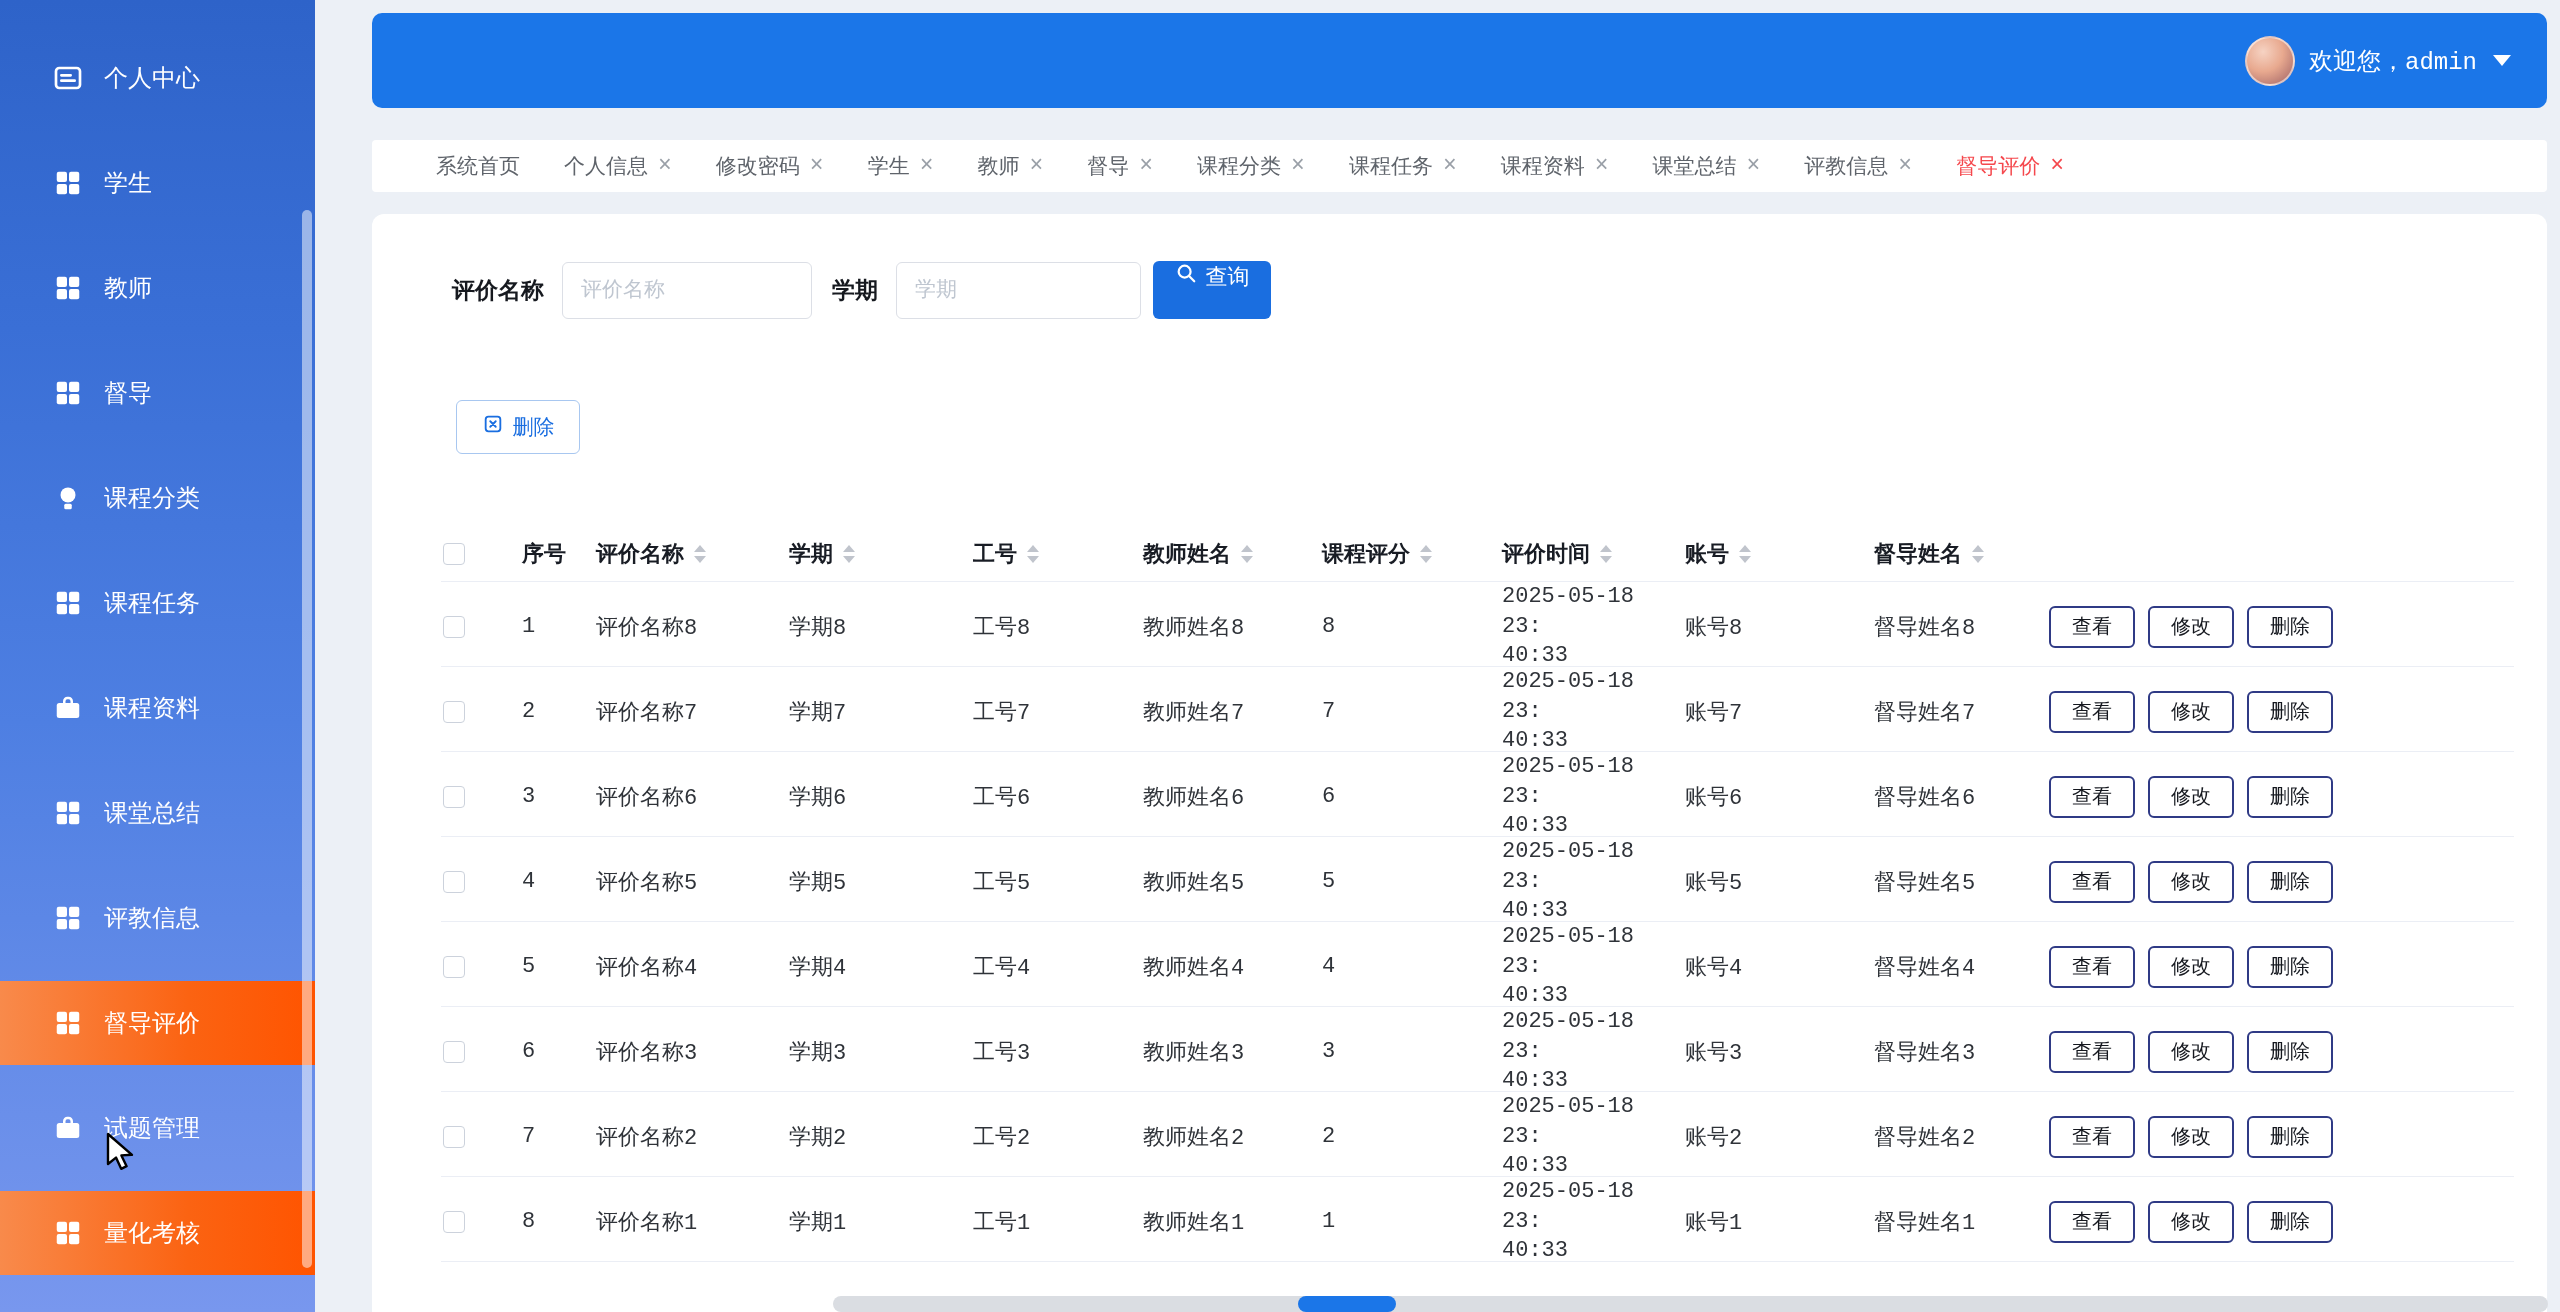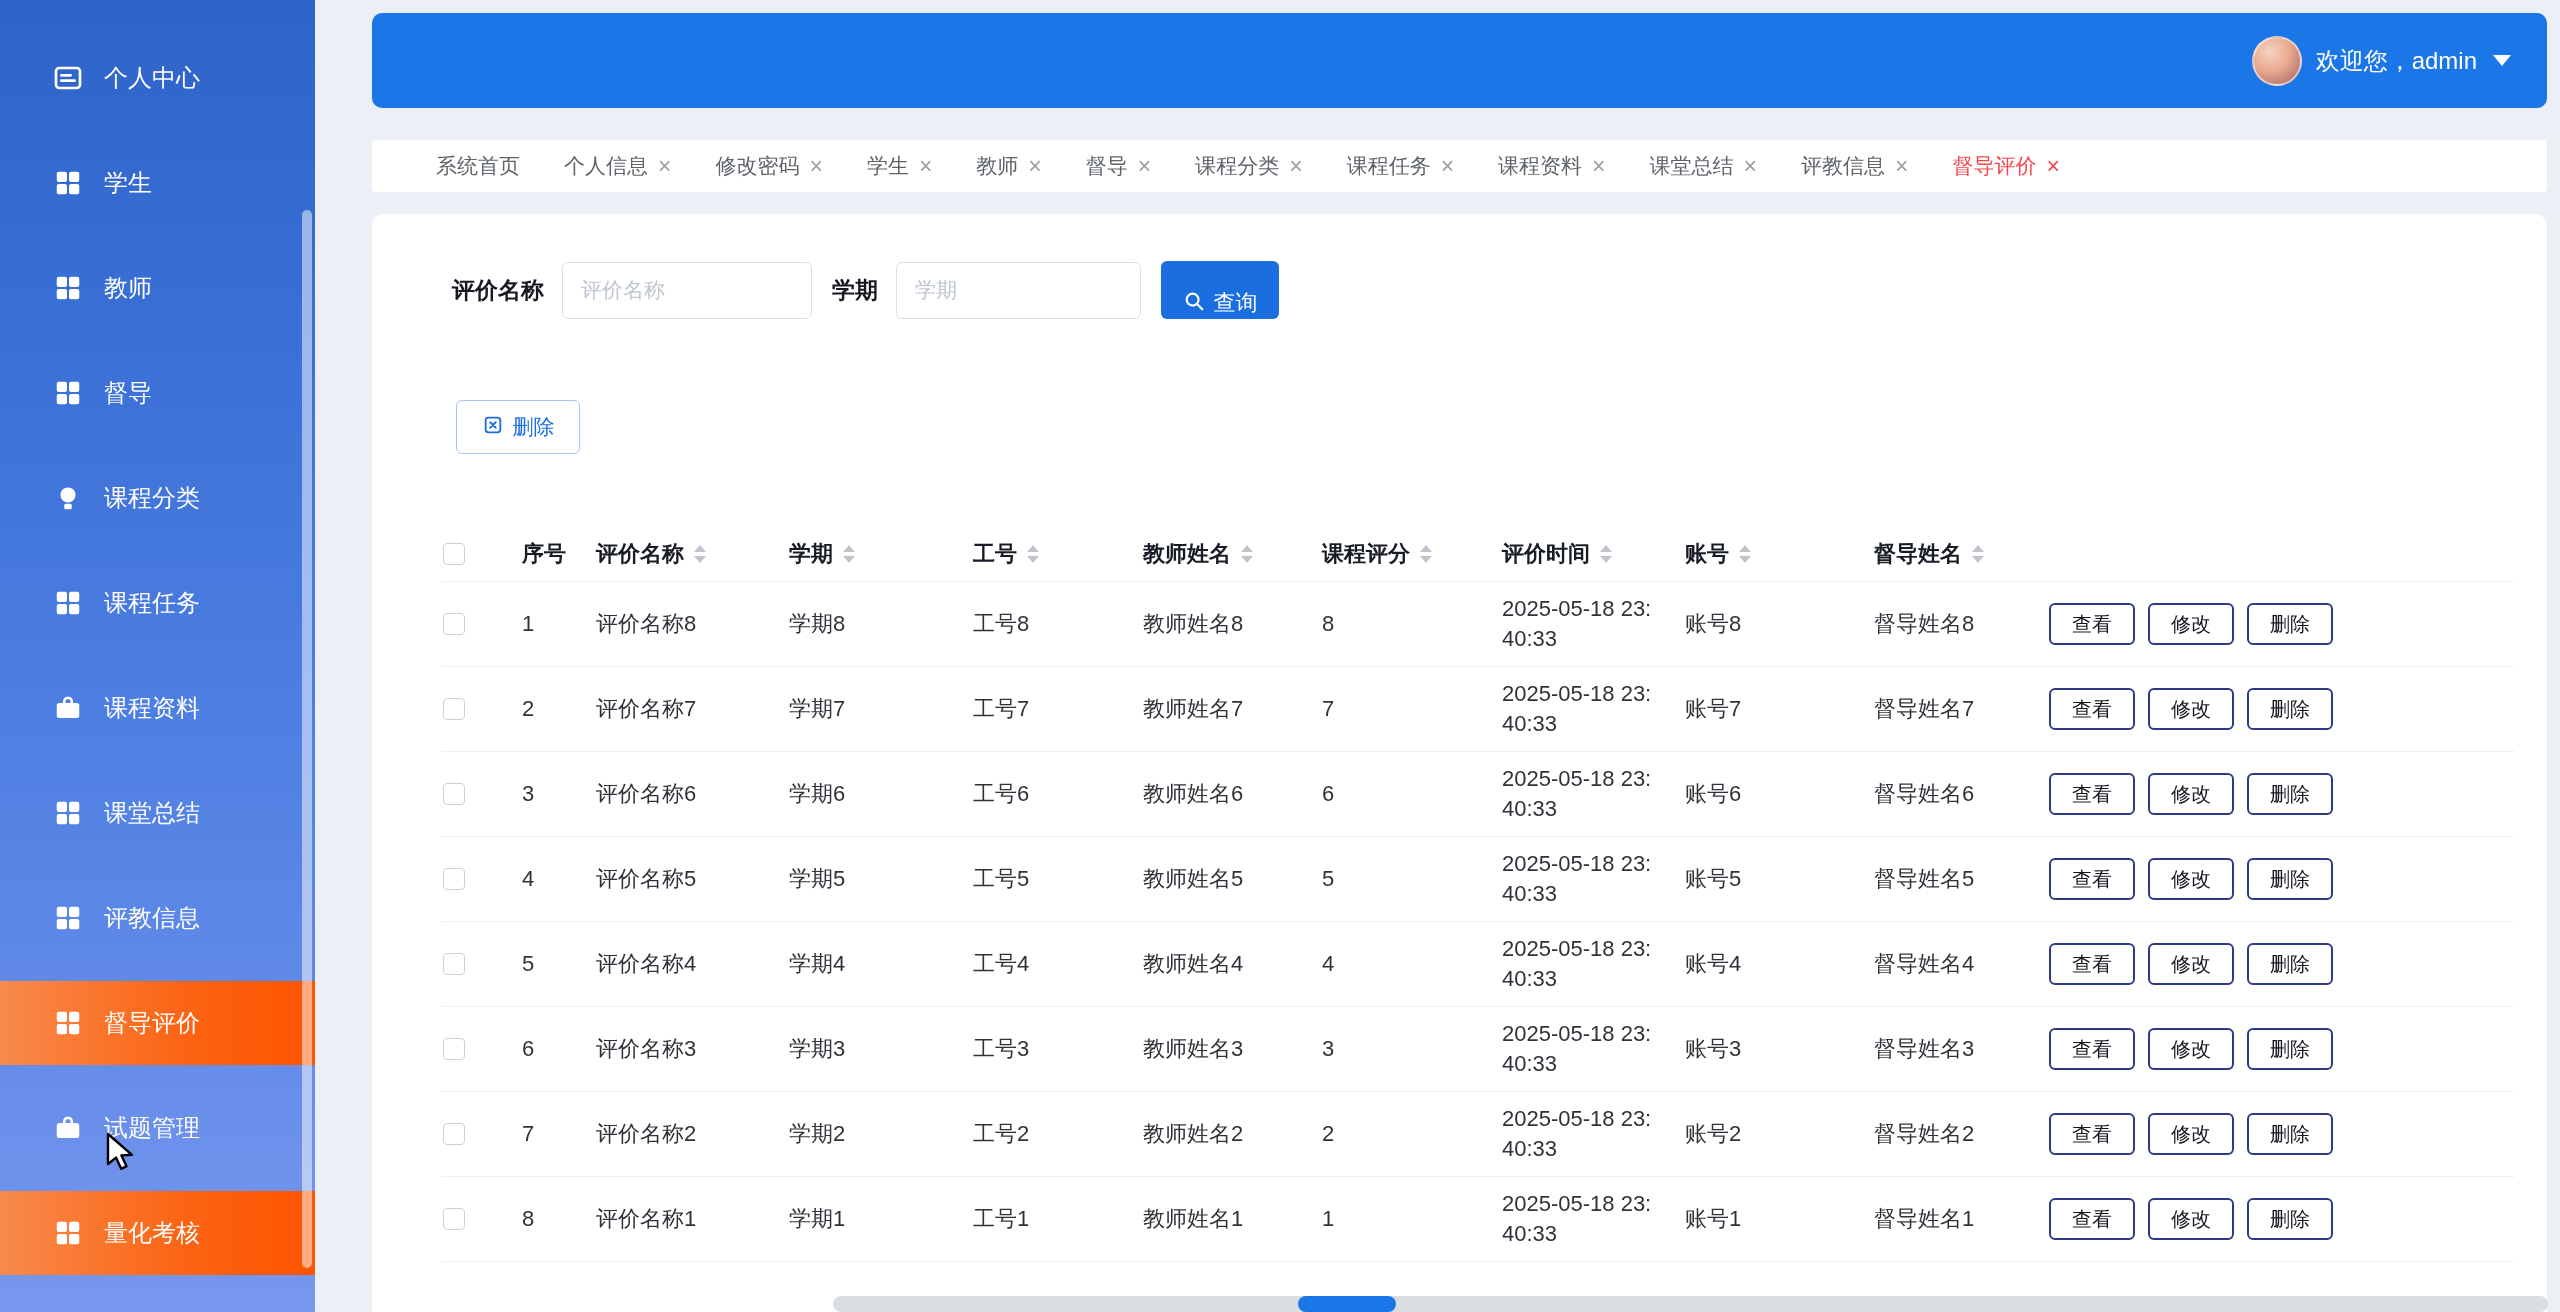--- a/index.html
+++ b/index.html
@@ -1,17 +1,17 @@
 <!DOCTYPE html>
 <html><head>
 <meta charset="utf-8">
 <style>
   html,body{margin:0;padding:0;}
   .screen{position:relative;width:2560px;height:1312px;background:#ecf0f6;overflow:hidden;
-          font-family:Liberation Sans, sans-serif;}
+          font-family:Liberation Mono, monospace;}
 
   
   .sidebar{position:absolute;left:0;top:0;width:315px;height:1312px;
            background:linear-gradient(180deg,#2e63c9 0%,#3a6fd6 25%,#4e7fe2 55%,#7897ee 100%);}
   #sidebar-menu{padding-top:36px;}
   .side-item{height:84px;margin-bottom:21px;display:flex;align-items:center;
              padding-left:52px;gap:20px;color:#fff;font-size:24px;cursor:pointer;}
   .side-item.active{background:linear-gradient(90deg,#f88a4b 0%,#fb6312 60%,#ff5400 100%);}
   .side-icon{width:32px;height:32px;display:inline-flex;align-items:center;justify-content:center;}
   .side-scrollbar{position:absolute;right:3px;top:210px;width:10px;height:1058px;
@@ -42,22 +42,22 @@
   .panel{position:absolute;left:372px;top:214px;width:2175px;height:1098px;background:#fff;
          border-radius:12px 12px 0 0;}
   .filter-row{position:absolute;left:80px;top:47px;display:flex;align-items:center;}
   .f-label{font-size:23px;color:#16191f;font-weight:600;margin-right:18px;}
   .f-label.l2{margin-left:20px;}
   .f-input{height:57px;border:1px solid #dcdfe6;border-radius:6px;padding:0 18px;font-size:21px;
            color:#333;box-sizing:border-box;outline:none;background:#fff;font-family:inherit;}
   .f-input::placeholder{color:#bfc6d0;}
   .w1{width:250px;}
   .w2{width:245px;}
-  .search-btn{margin-left:20px;width:118px;height:58px;background:#1a6ee0;border:none;border-radius:6px;
-              color:#fff;font-size:22px;display:flex;align-items:flex-end;justify-content:center;gap:9px;
+  .search-btn{margin-left:12px;width:118px;height:58px;background:#1a6ee0;border:none;border-radius:6px;
+              color:#fff;font-size:22px;display:flex;align-items:flex-start;justify-content:center;gap:9px;
               cursor:pointer;font-family:inherit;}
   .del-btn{position:absolute;left:84px;top:186px;width:124px;height:54px;background:#fff;
            border:1px solid #a8c7f0;border-radius:6px;color:#1a6ee0;font-size:21px;display:flex;
            align-items:center;justify-content:center;gap:9px;cursor:pointer;font-family:inherit;}
 
   
   .table-wrap{position:absolute;left:69px;top:312px;width:2073px;}
   .grid-row{display:grid;
             grid-template-columns:58px 97px 193px 184px 170px 179px 180px 183px 189px 175px 1fr;
             align-items:center;border-bottom:1px solid #ebeef5;}

